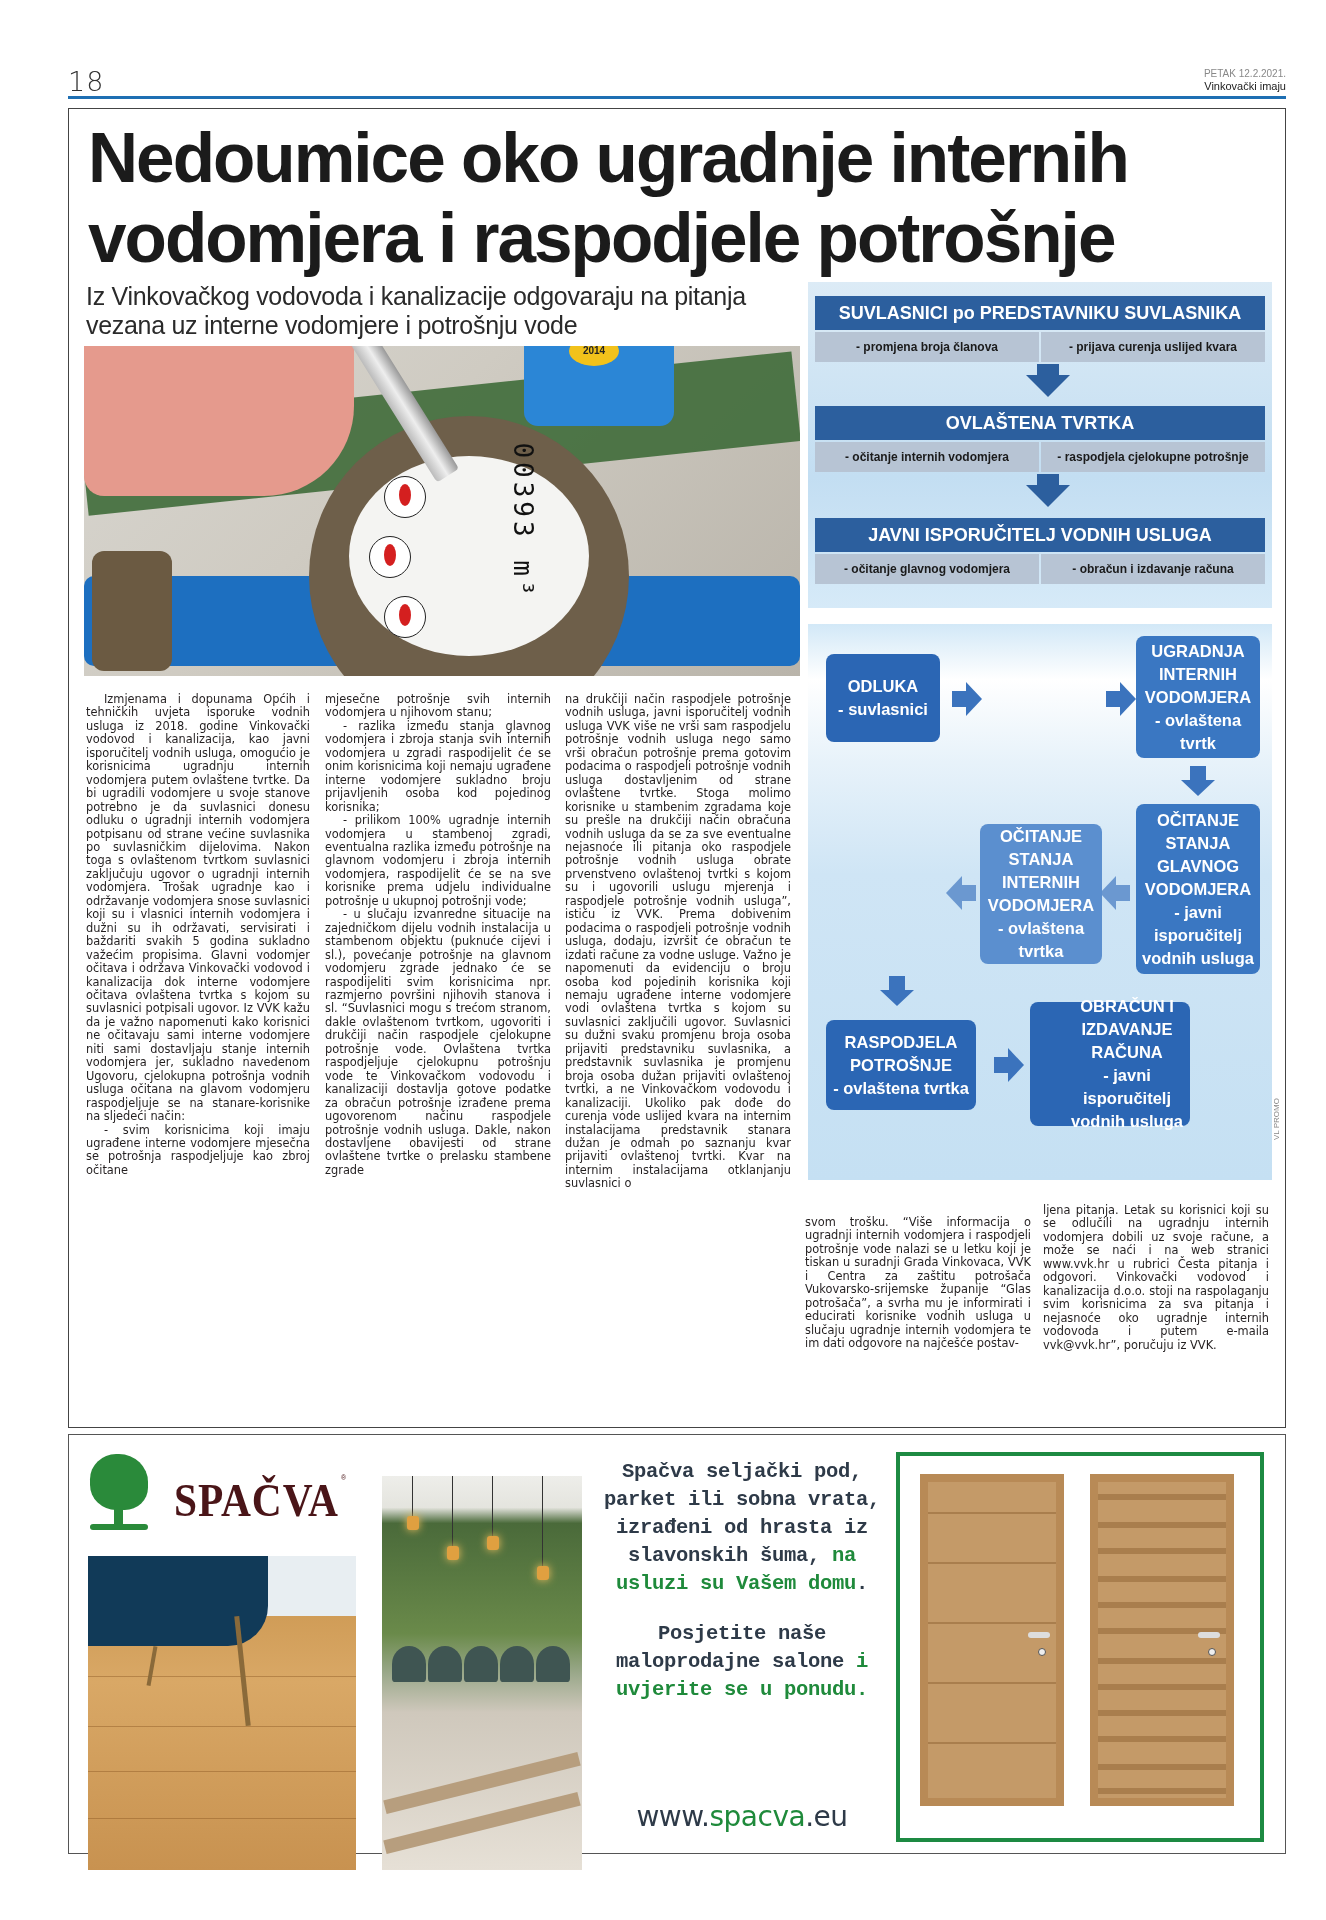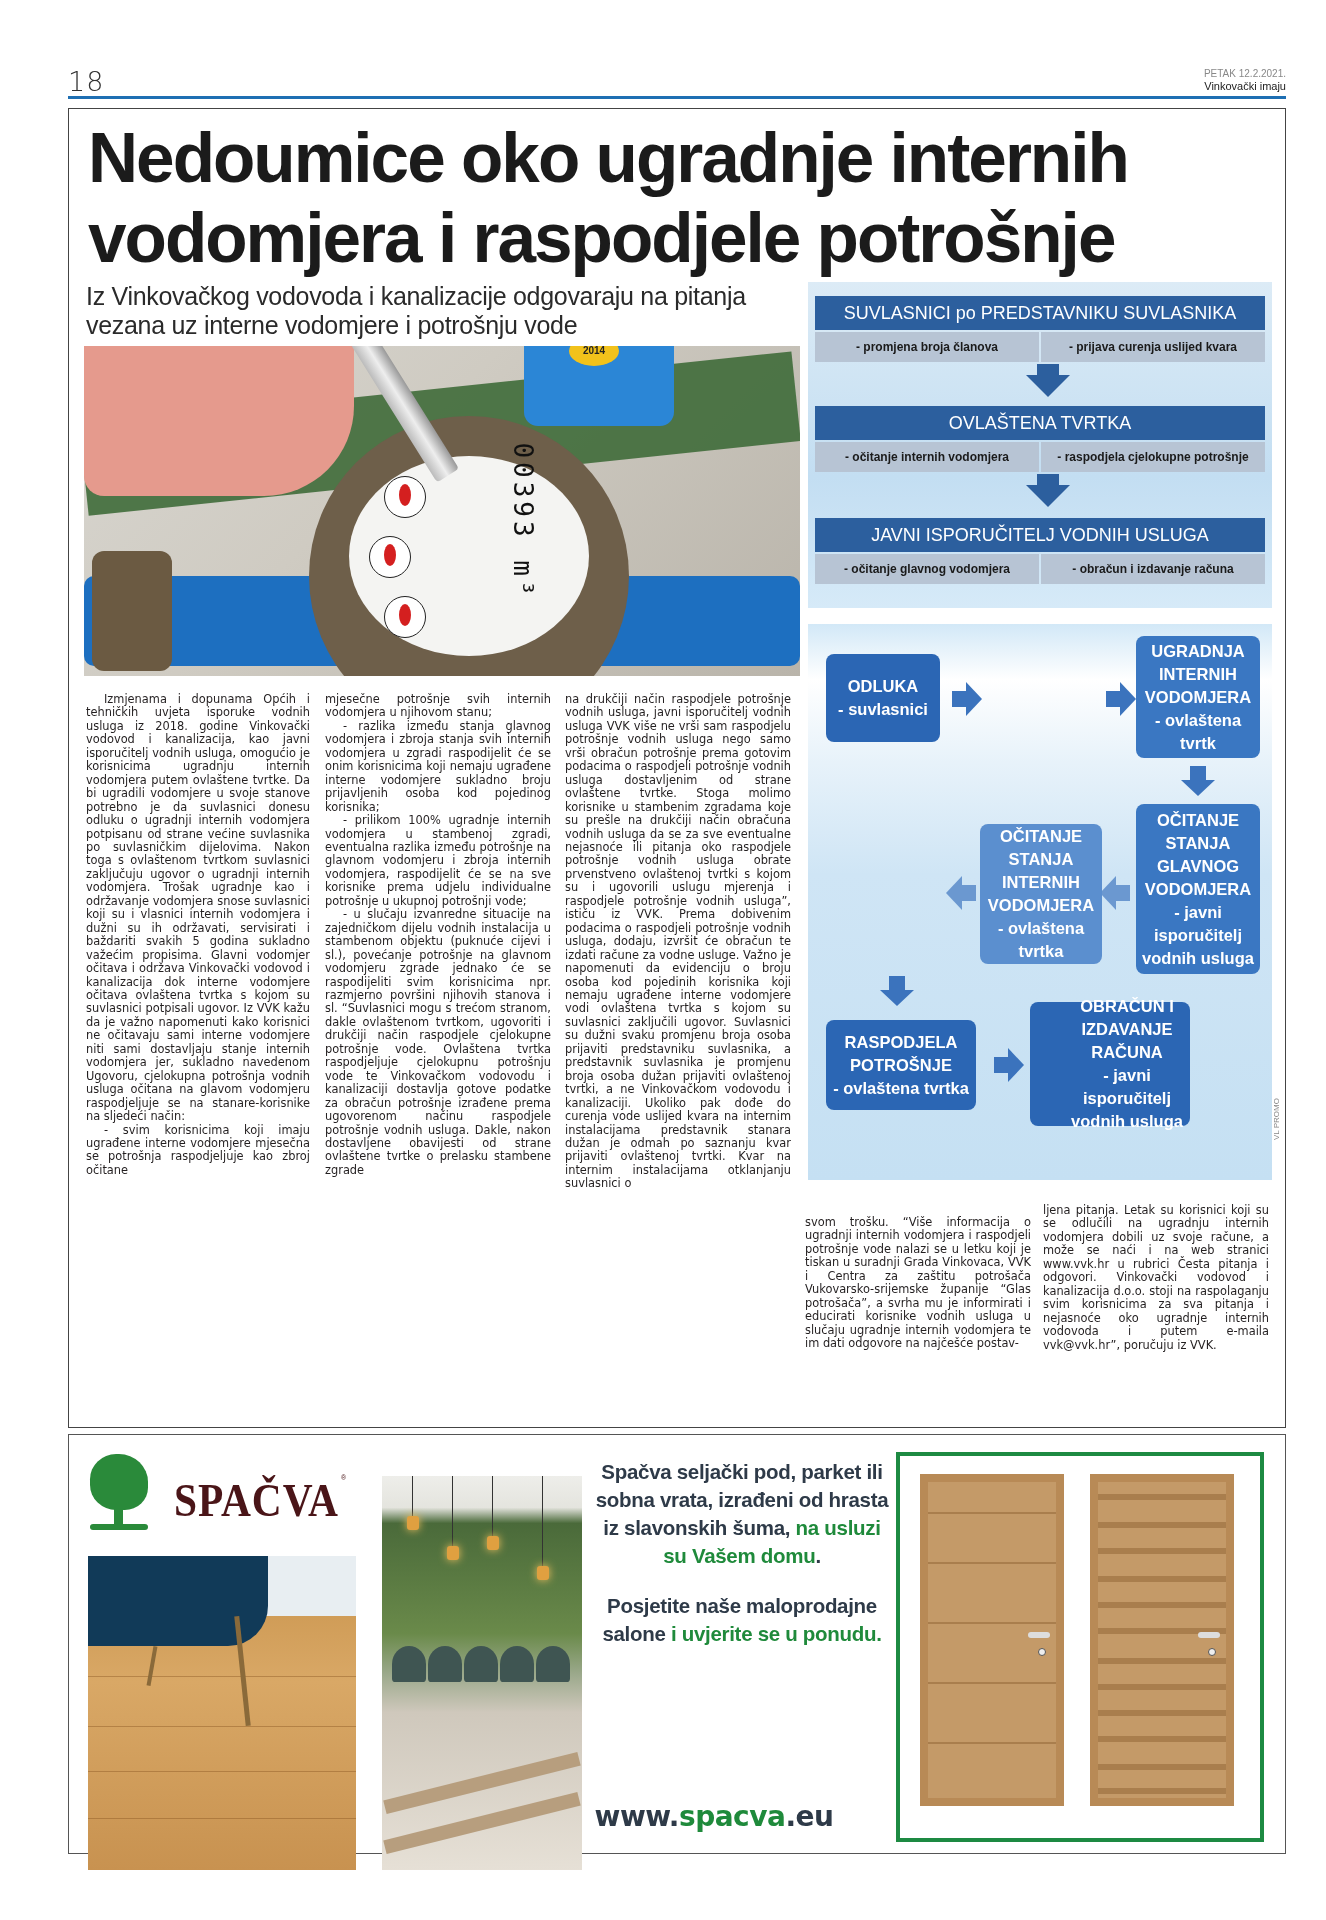--- a/index.html
+++ b/index.html
@@ -26,21 +26,21 @@
   .photo .dial { position:absolute; width:42px; height:42px; border-radius:50%; border:1px solid #222; background:#fff; }
   .photo .needle { position:absolute; width:12px; height:22px; border-radius:50% 50% 50% 50%; background:#d41f1f; }
   .photo .digits { position:absolute; left:360px; top:160px; font-family:"DejaVu Sans Mono", monospace; font-size:26px; transform: rotate(90deg); color:#111; letter-spacing:4px;}
   .photo .hand { position:absolute; left:0; top:0; width:270px; height:150px; background:#e59a8d; border-radius: 0 0 90px 20px; }
   .photo .pen { position:absolute; left:245px; top:-40px; width:26px; height:200px; background:linear-gradient(90deg,#bbb,#eee,#999); transform: rotate(-32deg); transform-origin: top; border-radius: 4px; }
   .photo .cap { position:absolute; left:440px; top:-30px; width:150px; height:110px; background:#2b86d6; border-radius:14px; }
   .photo .cap .sticker { position:absolute; left:45px; top:20px; width:50px; height:30px; border-radius:50%; background:#f2c21b; font-size:10px; text-align:center; line-height:30px; font-weight:bold; color:#222;}
 
   
   .diag1 { position: absolute; left: 808px; top: 282px; width: 464px; height: 326px; background: linear-gradient(180deg,#dcebf6 0%,#c3def2 60%,#d6eaf8 100%); }
-  .d1-head { position: absolute; left: 7px; width: 450px; height: 34px; background: #2c5f9e; color: #fff; font-weight: 400; text-align: center; line-height: 34px; font-size: 18px; }
+  .d1-head { position: absolute; left: 7px; width: 450px; height: 34px; background: #2c5f9e; color: #fff; font-weight: 700; text-align: center; line-height: 34px; font-size: 18px; }
   .d1-row { position: absolute; left: 7px; width: 450px; height: 30px; display: flex; gap: 2px; }
   .d1-cell { flex: 1; background: #b7c4d4; color: #1a1a1a; font-weight: 700; font-size: 12px; text-align: center; line-height: 30px; }
   .d1-arrow { position: absolute; left: 218px; width: 0; height: 0; border-left: 22px solid transparent; border-right: 22px solid transparent; border-top: 22px solid #2c5f9e; }
   .d1-arrow-stem { position: absolute; left: 229px; width: 22px; height: 12px; background: #2c5f9e; }
 
   
   .diag2 { position: absolute; left: 808px; top: 624px; width: 464px; height: 556px; background: linear-gradient(180deg,#d2e8f7 0%, #ffffff 10%, #e7f2fa 25%, #cfe5f5 45%, #c5e0f3 100%); }
   .fbox { position: absolute; border-radius: 8px; color: #fff; font-weight: 700; text-align: center; display: flex; flex-direction: column; justify-content: center; align-items: center; font-size: 16.5px; line-height: 23px; padding: 2px; }
   .fbox.dark { background: #2b66b4; }
   .fbox.mid { background: #3a77c2; }
@@ -81,24 +81,24 @@
   .ad-photo1 .leg2 { position:absolute; left:152px; top:60px; width:5px; height:110px; background:#8a6a3a; transform: rotate(-6deg);}
   .ad-photo1 .plank { position:absolute; left:0; height:1px; width:268px; background:rgba(120,70,20,.35); }
 
   .ad-photo2 { position: absolute; left: 382px; top: 1476px; width: 200px; height: 394px; background: linear-gradient(180deg,#eeeeea 0%,#e4e4de 8%,#4a6a3a 12%,#6a8a4a 40%,#9aa88a 50%,#cfc8bc 60%,#e6e0d6 100%); overflow: hidden; }
   .ad-photo2 .chairs { position:absolute; left:10px; top:170px; width:190px; height:60px; }
   .ad-photo2 .ch { position:absolute; top:0; width:34px; height:36px; background:#3f5552; border-radius: 50% 50% 10% 10%; }
   .ad-photo2 .lamp { position:absolute; width:12px; height:14px; background:#e0a040; border-radius:3px; box-shadow: 0 0 8px #f0c060; }
   .ad-photo2 .cord { position:absolute; width:1px; background:#333; }
   .ad-photo2 .stripe { position:absolute; left:0; width:200px; height:14px; background:#b79e7e; transform: rotate(-14deg); }
 
-  .ad-copy { position: absolute; left: 592px; top: 1458px; width: 300px; text-align: center; font-family: Liberation Sans, sans-serif; font-weight: 700; font-size: 20.5px; line-height: 28px; color: #2e3a48; letter-spacing: -0.3px; }
+  .ad-copy { position: absolute; left: 592px; top: 1458px; width: 300px; text-align: center; font-family: Liberation Mono, monospace; font-weight: 700; font-size: 20.5px; line-height: 28px; color: #2e3a48; letter-spacing: -0.3px; }
   .ad-copy .green { color: #1f8a3b; }
   .ad-copy .block2 { margin-top: 22px; }
-  .ad-url { position: absolute; left: 564px; top: 1800px; width: 300px; text-align: center; font-family: "DejaVu Sans", sans-serif; font-weight: 700; font-size: 28px; color: #2e3a48; letter-spacing: -0.5px; }
+  .ad-url { position: absolute; left: 592px; top: 1800px; width: 300px; text-align: center; font-family: "DejaVu Sans", sans-serif; font-weight: 400; font-size: 28px; color: #2e3a48; letter-spacing: -0.5px; }
   .ad-url .green { color: #1f8a3b; }
 
   .doors-frame { position: absolute; left: 896px; top: 1452px; width: 368px; height: 390px; border: 4px solid #1d8a42; background: #fff; }
   .door { position: absolute; top: 18px; width: 144px; height: 332px; background: #c49a68; border: 8px solid #b88a56; }
   .door .band { position:absolute; left:0; width:100%; background: rgba(120,75,30,.35); }
   .door .handle { position:absolute; right:6px; top:150px; width:22px; height:6px; background:#ddd; border-radius:3px; }
   .door .key { position:absolute; right:10px; top:166px; width:8px; height:8px; background:#eee; border-radius:50%; border:1px solid #555; }
 </style>
 </head>
 <body>

